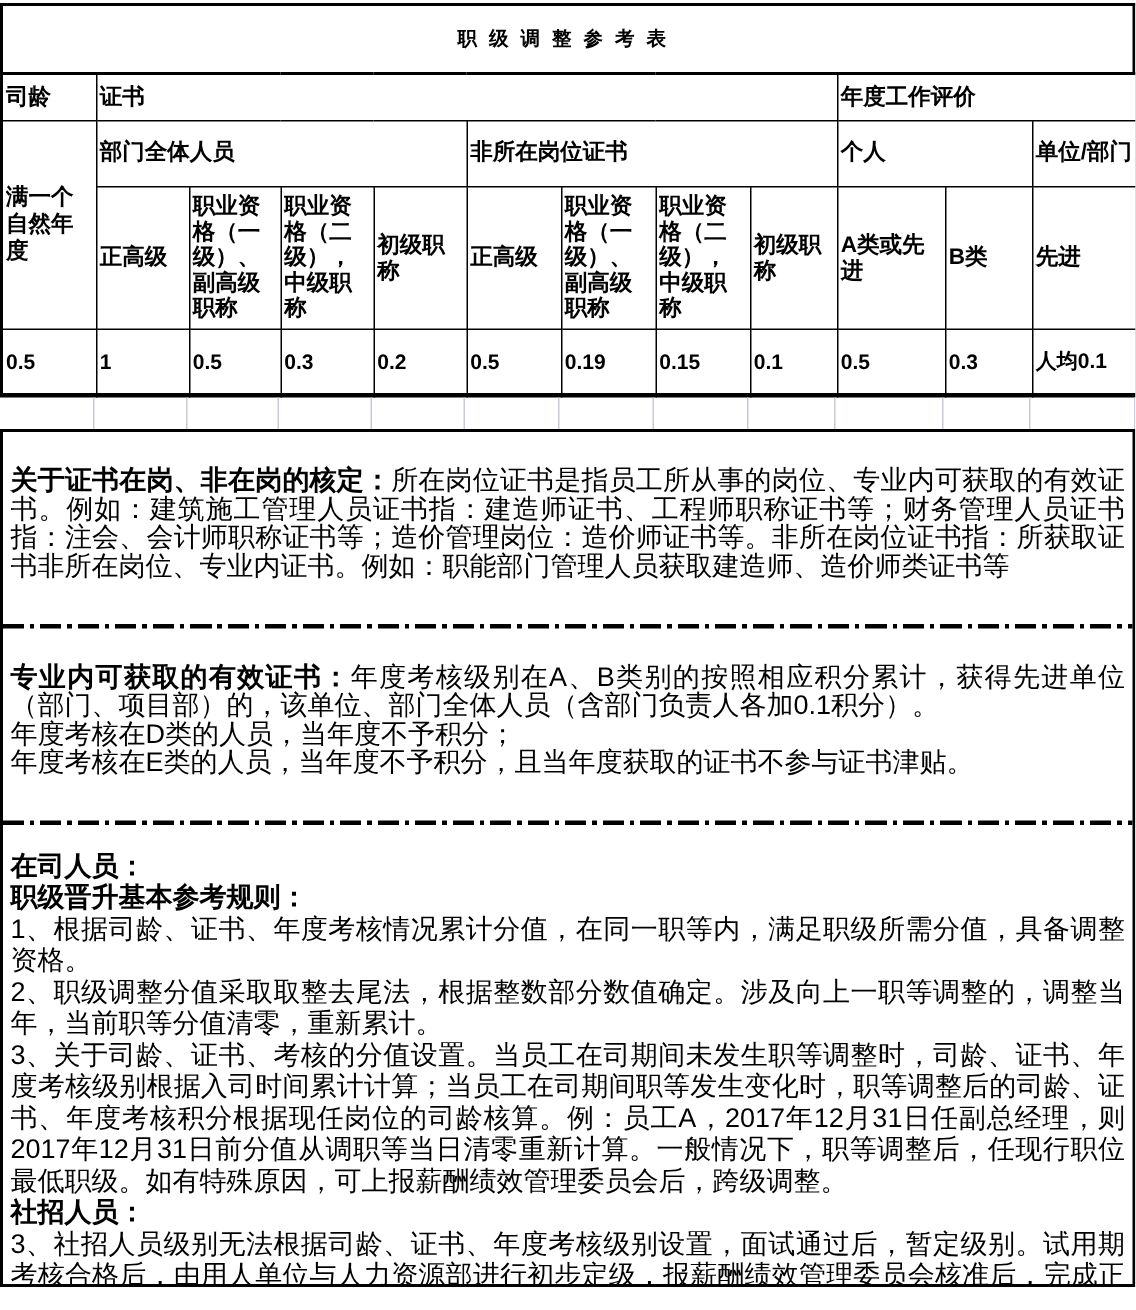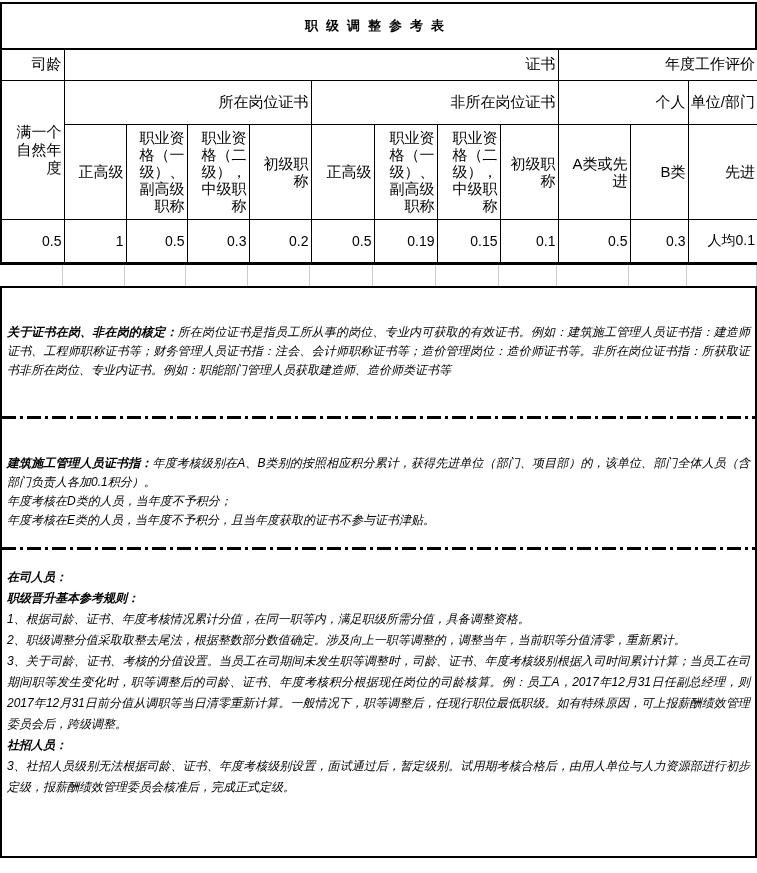--- a/index.html
+++ b/index.html
@@ -28,23 +28,23 @@
     letter-spacing: 8px;
   }
   
   table.ref {
     width: 757px;
     border-collapse: collapse;
     table-layout: fixed;
   }
   table.ref td {
     border: 1px solid #000;
-    text-align: right;
+    text-align: left;
     vertical-align: middle;
-    font-weight: normal;
+    font-weight: bold;
     padding: 1px 2px;
     overflow: hidden;
     word-break: break-all;
   }
   table.ref { border: 2px solid #000; border-bottom: 3px solid #000; }
   tr.r1 td { height: 31px; font-size: 15px; }
   tr.r2 td { height: 44px; font-size: 15px; line-height: 18px; }
   tr.r3 td { height: 95px; font-size: 15px; line-height: 17px; }
   tr.r4 td { height: 44px; font-size: 14px; }
   
@@ -56,26 +56,25 @@
   .grid-row .gcell { border-right: 1px solid #c6cbd4; height: 100%; }
   
   .notes {
     width: 757px;
     height: 572px;
     border: 2px solid #000;
     display: flex;
     flex-direction: column;
   }
   .note-block {
-    font-size: 12px;
+    font-size: 18px;
     line-height: 19px;
-    padding: 35px 5px 0 5px;
+    padding: 23px 5px 0 5px;
     text-align: justify;
     overflow: hidden;
-    font-style: italic;
   }
   .block-1 { height: 128px; }
   .block-2 { height: 128px; }
   .block-3 { height: 306px; line-height: 21px; padding-top: 17px; }
   .note-block b { font-weight: bold; }
   .dashdot {
     height: 3px;
     width: 100%;
     background-image: repeating-linear-gradient(90deg,
       #000 0px, #000 14px,
@@ -107,21 +106,21 @@
         <col style="width:70px">
     </colgroup>
     <tbody>
         <tr class="r1">
       <td>司龄</td>
       <td colspan="8">证书</td>
       <td colspan="3">年度工作评价</td>
     </tr>
     <tr class="r2">
       <td rowspan="2">满一个自然年度</td>
-      <td colspan="4">所在岗位证书</td>
+      <td colspan="4">部门全体人员</td>
       <td colspan="4">非所在岗位证书</td>
       <td colspan="2">个人</td>
       <td>单位/部门</td>
     </tr>
     <tr class="r3">
       <td>正高级</td>
       <td>职业资格（一级）、副高级职称</td>
       <td>职业资格（二级），中级职称</td>
       <td>初级职称</td>
       <td>正高级</td>
@@ -166,21 +165,21 @@
 
   <div class="notes">
 
     <div class="note-block block-1">
       <b>关于证书在岗、非在岗的核定：</b><span>所在岗位证书是指员工所从事的岗位、专业内可获取的有效证书。例如：建筑施工管理人员证书指：建造师证书、工程师职称证书等；财务管理人员证书指：注会、会计师职称证书等；造价管理岗位：造价师证书等。非所在岗位证书指：所获取证书非所在岗位、专业内证书。例如：职能部门管理人员获取建造师、造价师类证书等</span>
     </div>
 
     <div class="dashdot"></div>
 
     <div class="note-block block-2">
-      <div><b>建筑施工管理人员证书指：</b><span>年度考核级别在A、B类别的按照相应积分累计，获得先进单位（部门、项目部）的，该单位、部门全体人员（含部门负责人各加0.1积分）。</span></div>
+      <div><b>专业内可获取的有效证书：</b><span>年度考核级别在A、B类别的按照相应积分累计，获得先进单位（部门、项目部）的，该单位、部门全体人员（含部门负责人各加0.1积分）。</span></div>
       <div>年度考核在D类的人员，当年度不予积分；</div>
       <div>年度考核在E类的人员，当年度不予积分，且当年度获取的证书不参与证书津贴。</div>
     </div>
 
     <div class="dashdot"></div>
 
     <div class="note-block block-3">
       <div><b>在司人员：</b></div>
       <div><b>职级晋升基本参考规则：</b></div>
       <div>1、根据司龄、证书、年度考核情况累计分值，在同一职等内，满足职级所需分值，具备调整资格。</div>

